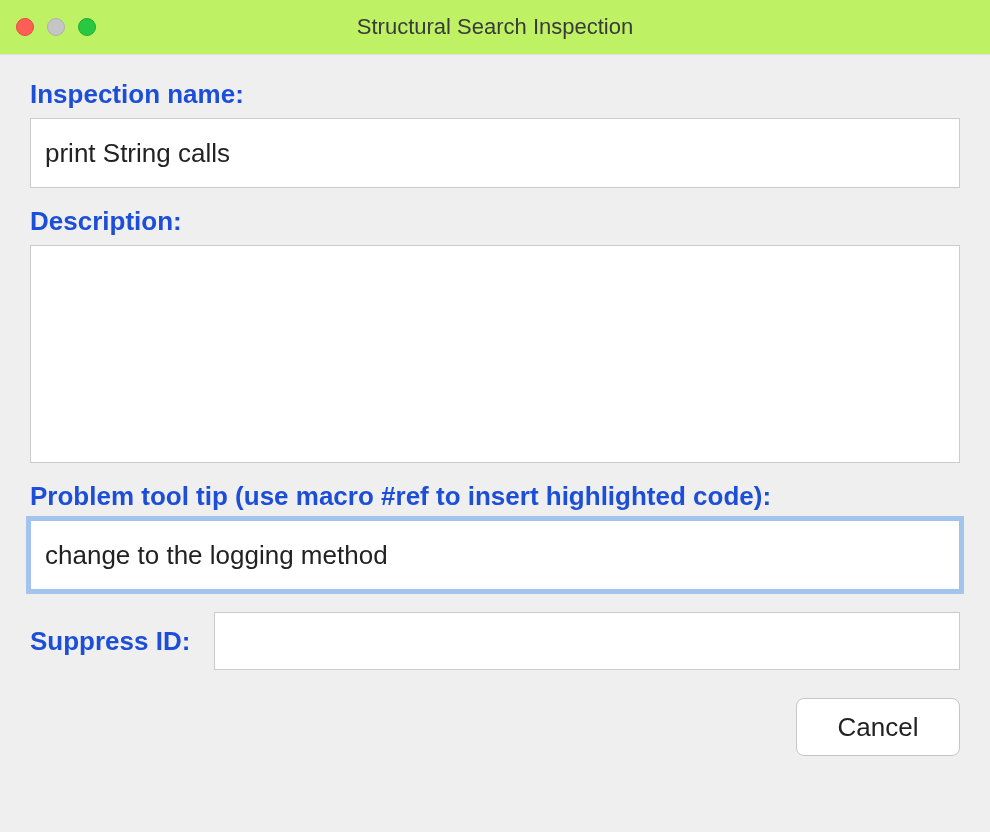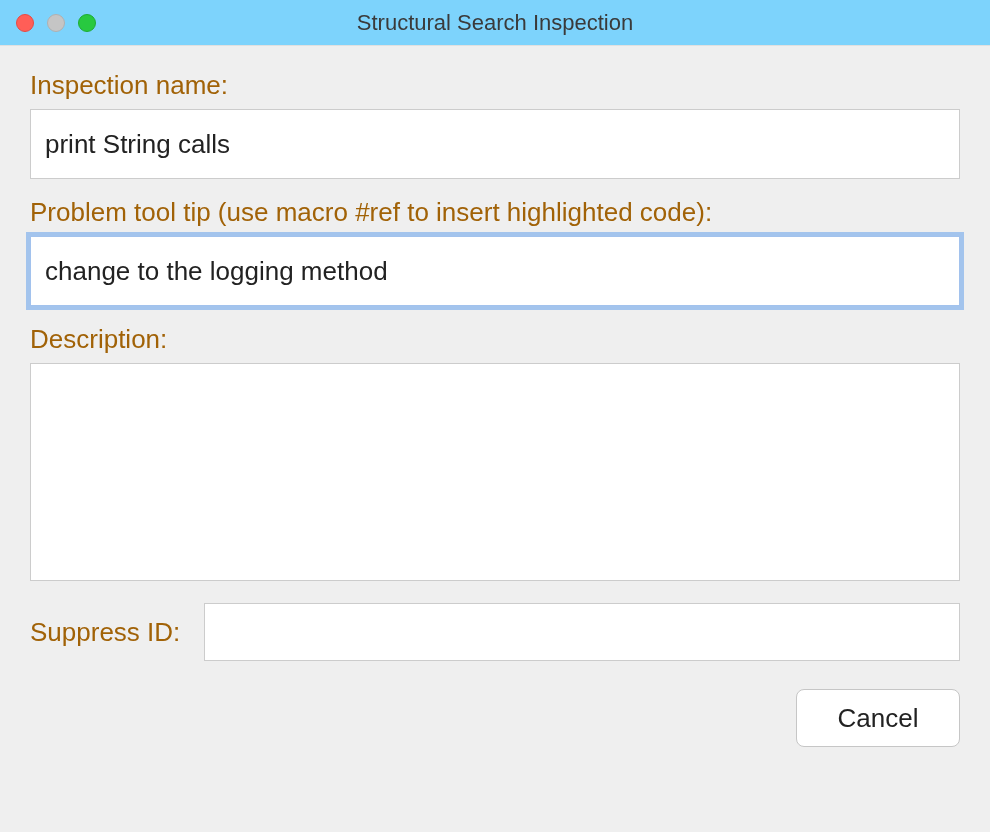--- a/index.html
+++ b/index.html
@@ -15,25 +15,25 @@
       overflow: hidden;
     }
     .window {
       width: 100%;
       height: 100%;
       background: #efefef;
       display: flex;
       flex-direction: column;
     }
     .titlebar {
-      height: 46px;
+      height: 55px;
       display: flex;
       align-items: center;
       position: relative;
-      background: #7dd3fc;
+      background: #bef264;
       border-bottom: 1px solid #e0e0e0;
     }
     .traffic-lights {
       display: flex;
       gap: 13px;
       position: absolute;
       left: 16px;
     }
     .traffic-light {
       width: 18px;
@@ -56,23 +56,23 @@
       display: flex;
       flex-direction: column;
     }
     .form-group {
       display: flex;
       flex-direction: column;
       margin-bottom: 18px;
     }
     .form-label {
       font-size: 26px;
-      color: #a16207;
+      color: #1d4ed8;
       margin-bottom: 8px;
-      font-weight: 400;
+      font-weight: 700;
     }
     .text-input {
       width: 100%;
       height: 70px;
       background: #fff;
       border: 1px solid #ccc;
       border-radius: 0;
       font-size: 26px;
       padding: 0 14px;
       color: #222;
@@ -151,27 +151,27 @@
   </div>
 
   <div class="content">
 
     <div class="form-group">
       <label class="form-label">Inspection name:</label>
       <input type="text" class="text-input" value="print String calls" style="">
     </div>
 
     <div class="form-group">
-      <label class="form-label">Problem tool tip (use macro #ref to insert highlighted code):</label>
-      <input type="text" class="text-input focused" value="change to the logging method" style="">
+      <label class="form-label">Description:</label>
+      <textarea class="textarea-input" style=""></textarea>
     </div>
 
     <div class="form-group">
-      <label class="form-label">Description:</label>
-      <textarea class="textarea-input" style=""></textarea>
+      <label class="form-label">Problem tool tip (use macro #ref to insert highlighted code):</label>
+      <input type="text" class="text-input focused" value="change to the logging method" style="">
     </div>
 
     <div class="row-group">
       <label class="form-label">Suppress ID:</label>
       <input type="text" class="text-input" value="" style="">
     </div>
 
     <div class="button-row">
       <button class="btn btn-cancel">Cancel</button>
     </div>

